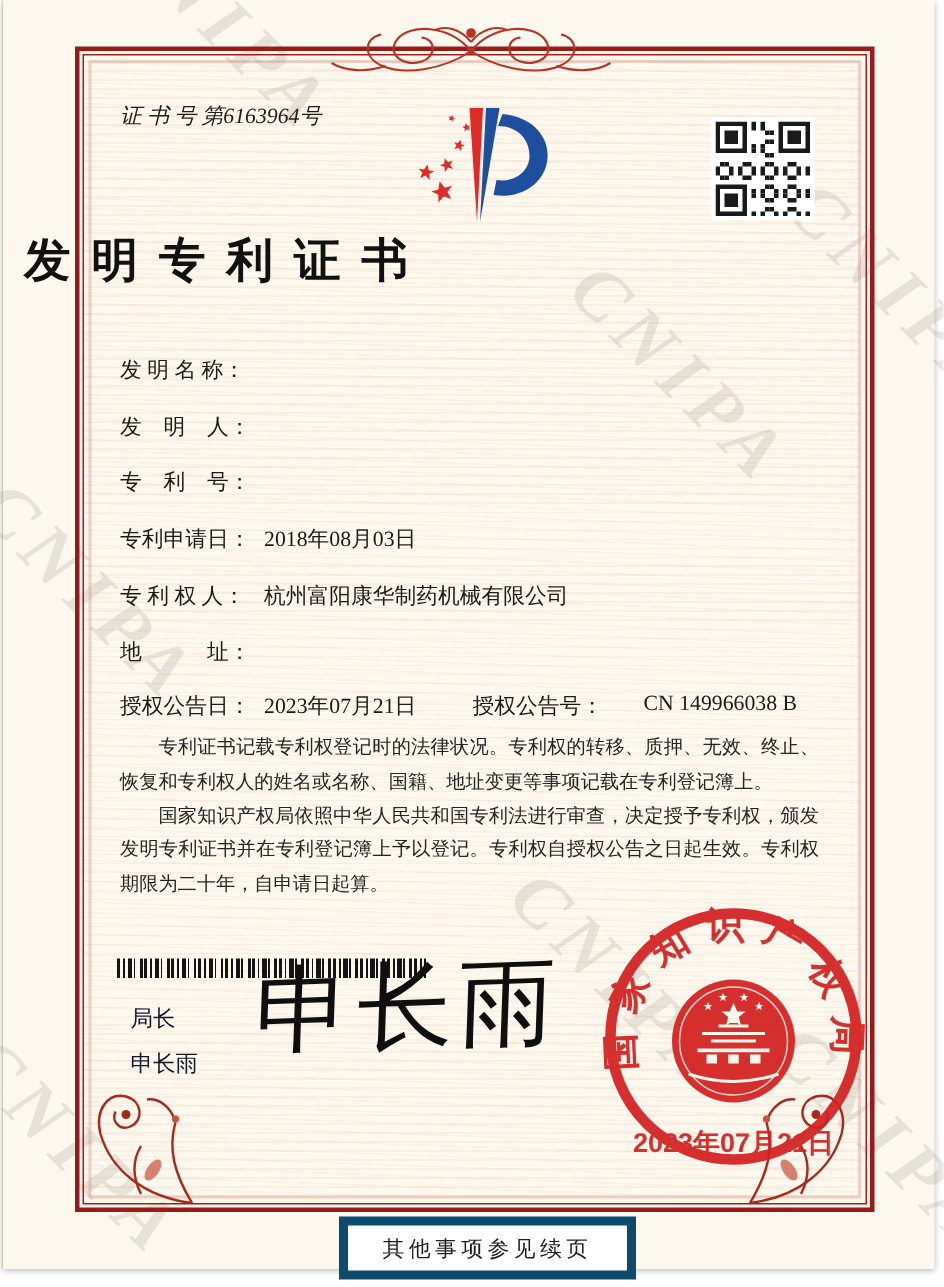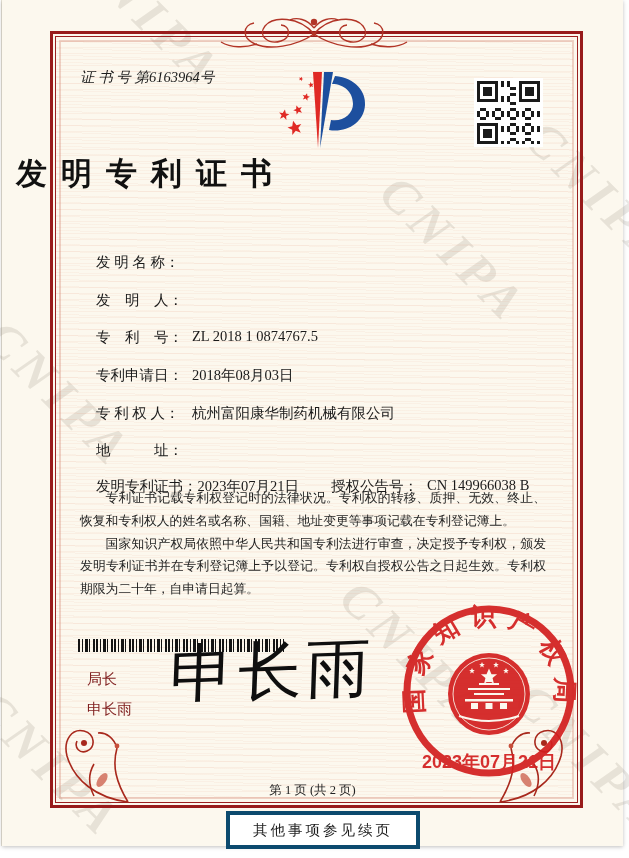--- a/index.html
+++ b/index.html
@@ -23,45 +23,45 @@
        repeating-linear-gradient(2deg, rgba(228,150,120,.08) 0 1px, transparent 1px 7px);}
   .ornament{position:absolute;z-index:3;}
   
   .content{position:absolute;inset:0;z-index:4;}
   .cert-no{position:absolute;left:78px;top:68px;font-size:14.5px;color:#1c1c1c;font-style:italic;}
   .logo{position:absolute;left:266px;top:70px;width:100px;height:80px;}
   .qr{position:absolute;left:472px;top:78px;width:63px;height:63px;background:#fff;padding:3px;}
   .title{position:absolute;left:0;top:153px;width:621px;
          font-size:31px;font-weight:bold;letter-spacing:14px;color:#111;text-indent:14px;}
   .fields{position:absolute;left:78px;top:228px;width:470px;}
-  .frow{position:absolute;left:16px;display:flex;font-size:14.5px;color:#1a1a1a;white-space:nowrap;margin-top:16px;}
+  .frow{position:absolute;left:0;display:flex;font-size:14.5px;color:#1a1a1a;white-space:nowrap;}
   .flabel{display:inline-block;min-width:96px;}
   .fvalue{display:inline-block;}
-  .grant-pair{position:absolute;left:235px;top:0;display:flex;}
+  .grant-pair{position:absolute;left:235px;top:0;display:flex;gap:18px;}
   .paras{position:absolute;left:78px;top:487px;width:466px;font-size:12.8px;
          line-height:1.78;color:#242424;text-align:justify;}
   .paras p{margin:0;text-indent:2em;}
   .barcode{position:absolute;left:76px;top:639px;width:206px;height:13px;
      background:repeating-linear-gradient(90deg,
        #141414 0 2px, transparent 2px 4px,
        #141414 4px 5px, transparent 5px 7px,
        #141414 7px 10px, transparent 10px 11px,
        #141414 11px 12px, transparent 12px 15px,
        #141414 15px 17px, transparent 17px 18px);}
   .officer{position:absolute;left:85px;top:670px;font-family:"Liberation Sans","DejaVu Sans",sans-serif;
-           font-size:15px;color:#7f1d1d;}
+           font-size:15px;color:#0f172a;}
   .officer .name{margin-top:11px;}
   .signature{position:absolute;left:168px;top:628px;font-size:64px;color:#0f0f0f;
              letter-spacing:4px;transform:rotate(-2deg) skewX(-4deg);z-index:5;
              font-family:"Liberation Serif","DejaVu Serif",serif;}
   .seal{position:absolute;left:398px;top:602px;width:178px;height:178px;z-index:6;opacity:.93;}
   .footer-page{position:absolute;left:0;top:782px;width:621px;text-align:center;
                font-size:12.5px;color:#222;}
   .cont-box{position:absolute;left:224px;top:811px;width:186px;height:30px;background:#ffffff;
-            border:4px solid #0c4a6e;display:flex;align-items:center;justify-content:center;
+            border:6px solid #0c4a6e;display:flex;align-items:center;justify-content:center;
             font-size:14.5px;letter-spacing:3px;color:#1d1d1d;z-index:4;}
 </style>
 </head>
 <body>
 
 <div class="paper">
 
   <span class="wm" style="left:55px;top:-15px">CNIPA</span>
   <span class="wm" style="left:505px;top:165px">CNIPA</span>
   <span class="wm" style="left:360px;top:220px">CNIPA</span>
@@ -232,35 +232,34 @@
 
     <div class="fields">
       <div class="frow" style="top:9px">
         <span class="flabel">发 明 名 称：</span>
       </div>
       <div class="frow" style="top:47px">
         <span class="flabel">发　明　人：</span>
       </div>
       <div class="frow" style="top:84px">
         <span class="flabel">专　利　号：</span>
-        <span class="fvalue">ZL 2018 1 0874767.5</span>
       </div>
       <div class="frow" style="top:122px">
         <span class="flabel">专利申请日：</span>
         <span class="fvalue">2018年08月03日</span>
       </div>
       <div class="frow" style="top:160px">
         <span class="flabel">专 利 权 人：</span>
         <span class="fvalue">杭州富阳康华制药机械有限公司</span>
       </div>
       <div class="frow" style="top:197px">
         <span class="flabel">地　　　址：</span>
       </div>
       <div class="frow" style="top:233px">
-        <span class="flabel">发明专利证书：</span>
+        <span class="flabel">授权公告日：</span>
         <span class="fvalue">2023年07月21日</span>
         <span class="grant-pair">
           <span class="flabel">授权公告号：</span>
           <span class="fvalue">CN 149966038 B</span>
         </span>
       </div>
     </div>
 
     <div class="paras">
       <p>专利证书记载专利权登记时的法律状况。专利权的转移、质押、无效、终止、恢复和专利权人的姓名或名称、国籍、地址变更等事项记载在专利登记簿上。</p>
@@ -300,20 +299,19 @@
           <rect x="-3" y="-15" width="6" height="3"></rect>
           <rect x="-18" y="9" width="7" height="6"></rect>
           <rect x="-3.5" y="9" width="7" height="6"></rect>
           <rect x="11" y="9" width="7" height="6"></rect>
         </g>
         <path d="M-30,22 Q0,32 30,22" stroke="#fcf8ee" stroke-width="2" fill="none"></path>
       </g>
       <text x="89" y="166" text-anchor="middle" font-size="18" font-weight="bold" fill="#d32020" font-family="'Liberation Sans',sans-serif">2023年07月21日</text>
     </svg>
 
-    <div class="footer-page">第 1 页 (共 2 页)</div>
 
     <div class="cont-box">
       <span>其他事项参见续页</span>
     </div>
 
   </div>
 </div>
 
 </body></html>

